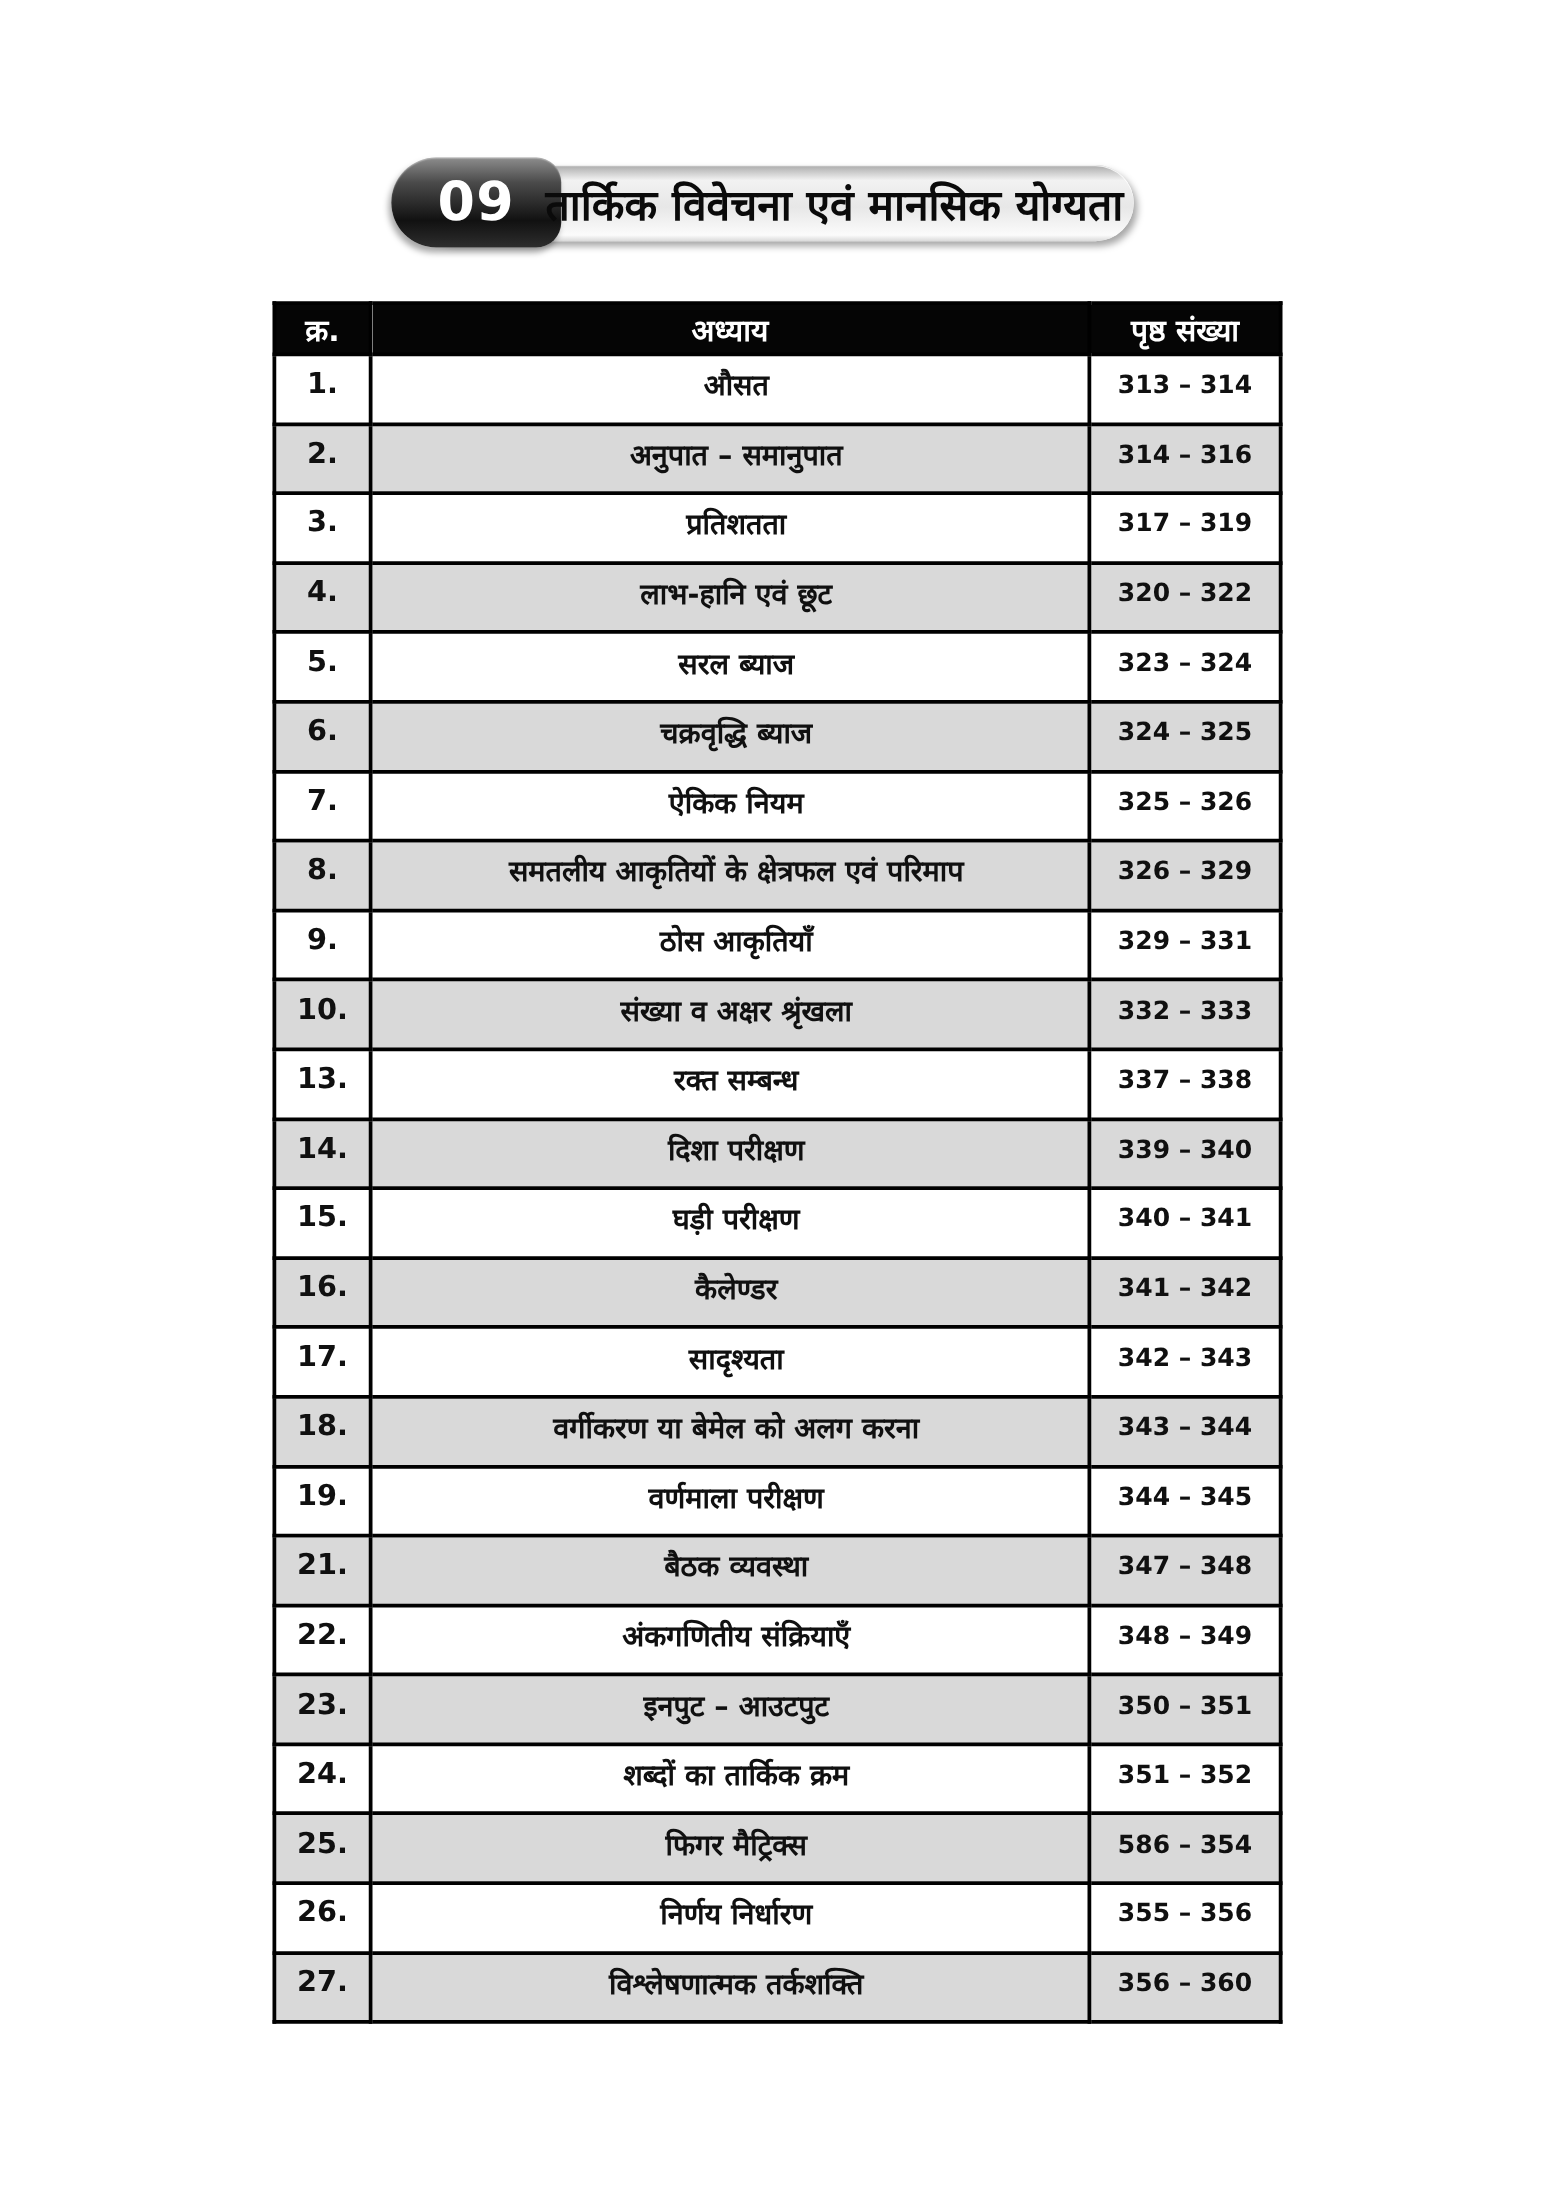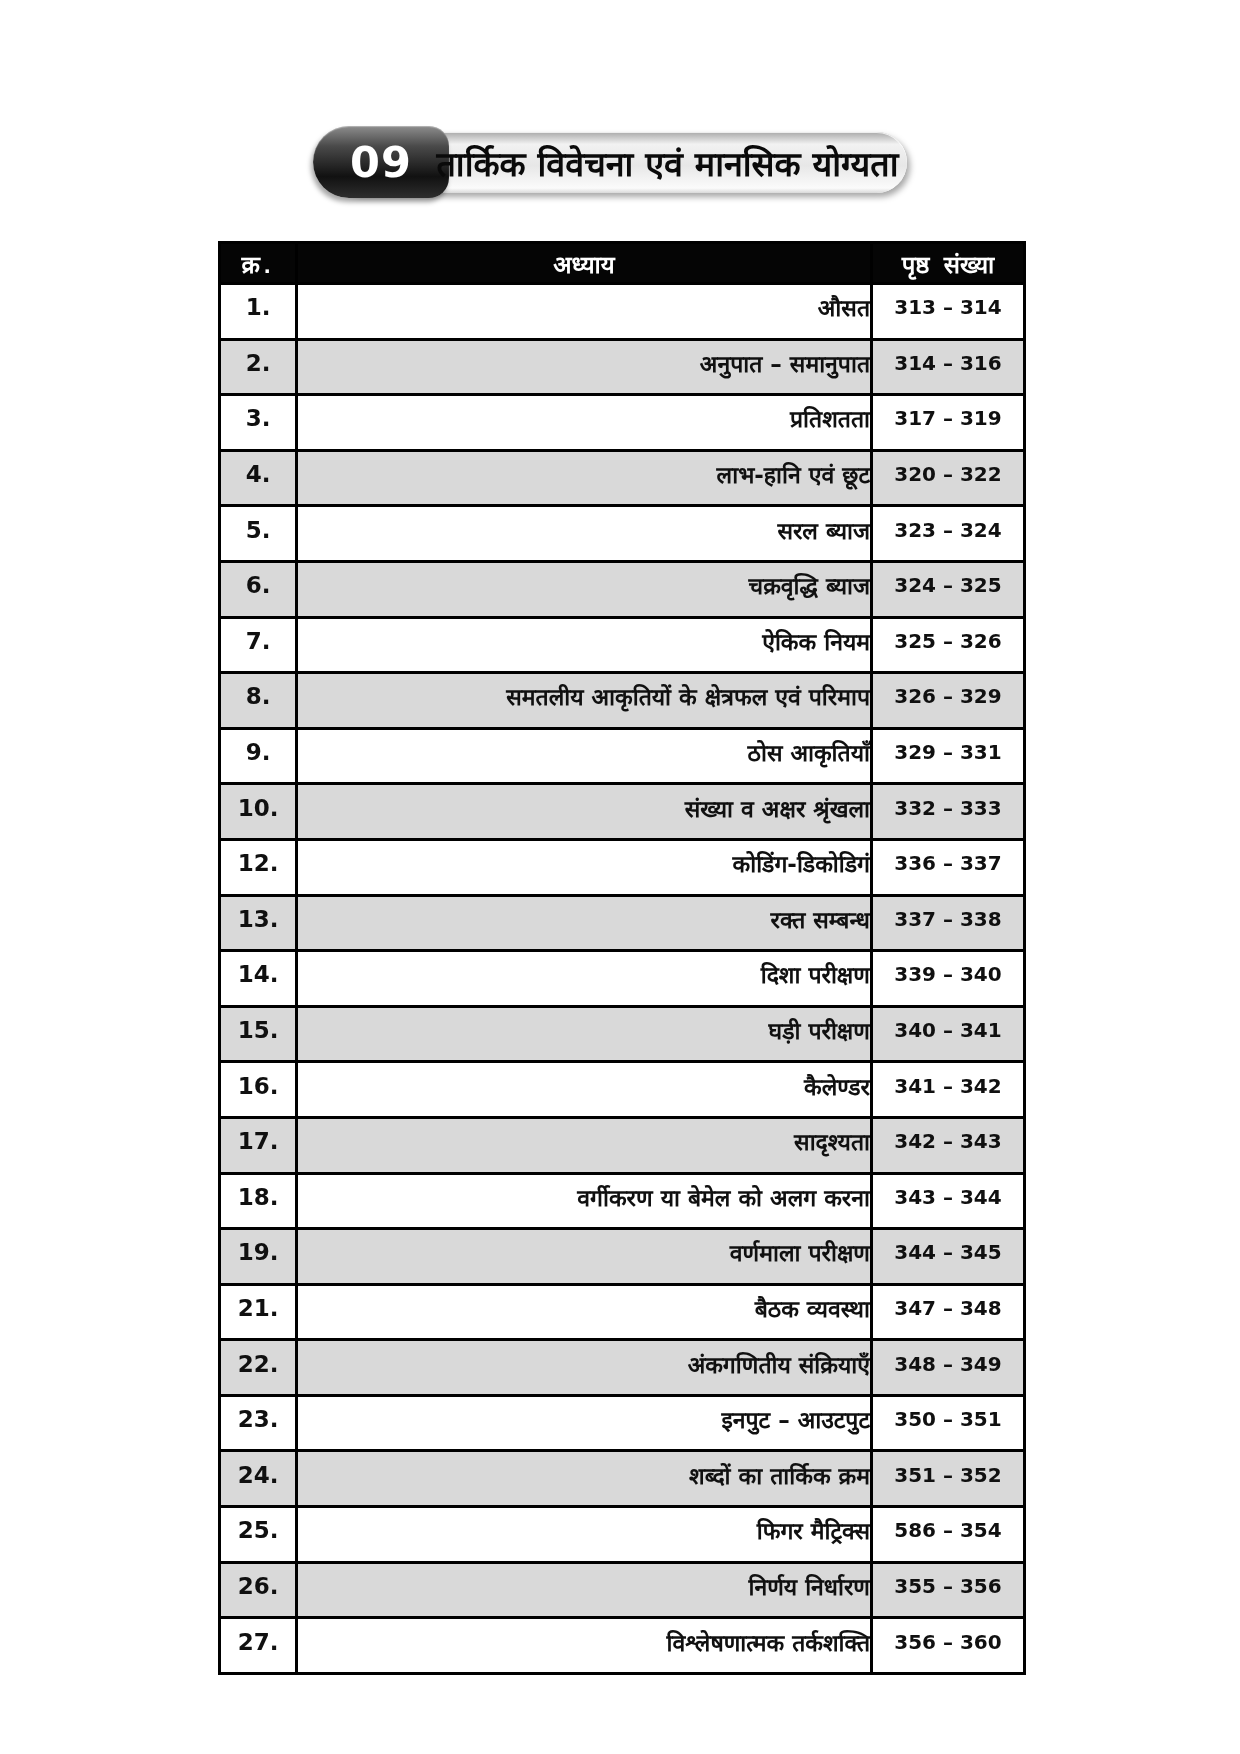--- a/index.html
+++ b/index.html
@@ -77,38 +77,37 @@
     font-weight: bold;
     overflow: hidden;
   }
   .toc-table thead th {
     background: var(--header-bg, #000000);
     color: var(--header-text, #ffffff);
     height: 38px;
     font-size: 24px;
     text-align: center;
     padding: 0;
-    font-family: Liberation Mono, monospace;
   }
   .toc-table tbody td {
     height: 44.6px;
     font-size: 23px;
     color: #101010;
     vertical-align: middle;
     padding: 0 0 8px 0;
     background: #ffffff;
   }
   .toc-table tbody tr:nth-child(even) td {
     background: var(--row-alt-bg, #d9d9d9);
   }
   .toc-table td.cell-no {
     text-align: center;
   }
   .toc-table td.cell-chapter {
-    text-align: right;
+    text-align: center;
     padding-left: 10px;
   }
   .toc-table td.cell-pages {
     text-align: center;
     font-size: 20px;
   }
 </style>
 </head>
 <body>
 
@@ -179,25 +178,20 @@
     <td class="cell-no">9.</td>
     <td class="cell-chapter">ठोस आकृतियाँ</td>
     <td class="cell-pages">329 – 331</td>
   </tr>
         <tr>
     <td class="cell-no">10.</td>
     <td class="cell-chapter">संख्या व अक्षर श्रृंखला</td>
     <td class="cell-pages">332 – 333</td>
   </tr>
         <tr>
-    <td class="cell-no">12.</td>
-    <td class="cell-chapter">कोडिंग-डिकोडिगं</td>
-    <td class="cell-pages">336 – 337</td>
-  </tr>
-        <tr>
     <td class="cell-no">13.</td>
     <td class="cell-chapter">रक्त सम्बन्ध</td>
     <td class="cell-pages">337 – 338</td>
   </tr>
         <tr>
     <td class="cell-no">14.</td>
     <td class="cell-chapter">दिशा परीक्षण</td>
     <td class="cell-pages">339 – 340</td>
   </tr>
         <tr>

